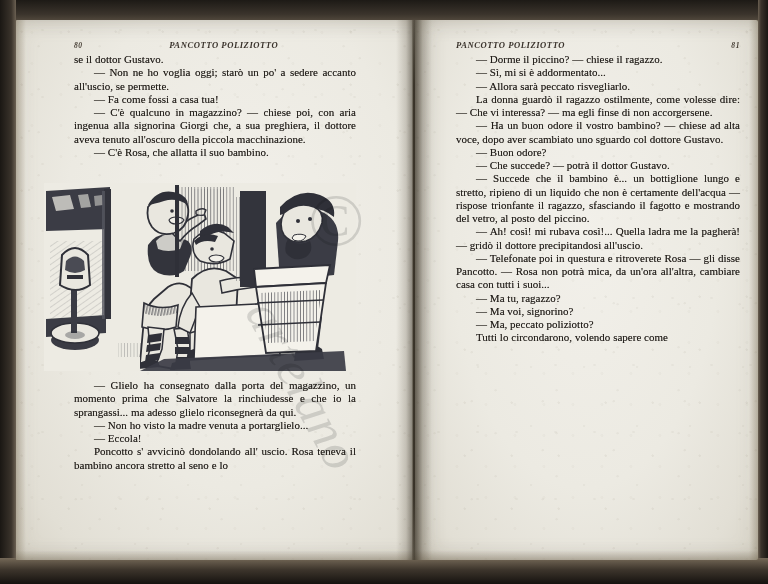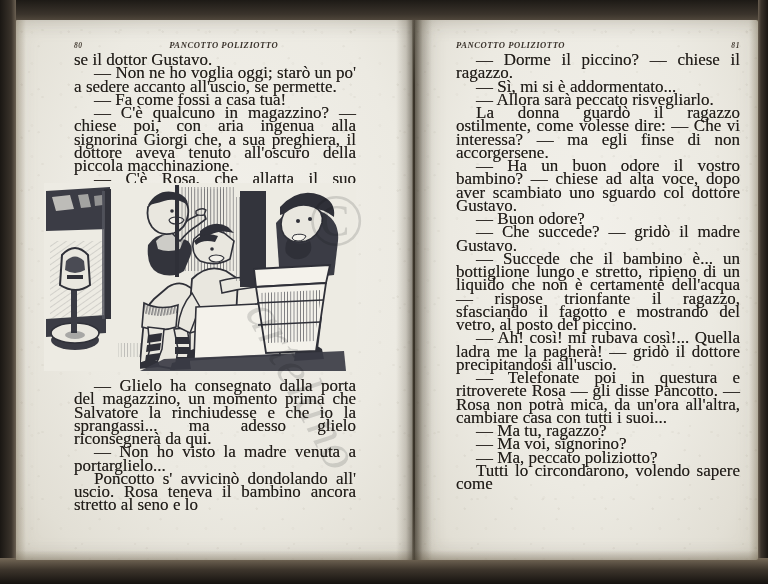--- a/index.html
+++ b/index.html
@@ -68,21 +68,21 @@
 
   .runhead{font-style:italic;font-weight:700;font-size:8.6px;
     letter-spacing:.55px;color:#3a332c;height:13px;position:relative;}
   .runhead .caps{font-variant:small-caps;}
   .folio{position:absolute;font-size:7.6px;color:#4a4238;top:1px;}
   .folio-l{left:0;}
   .folio-r{right:0;}
   .rh-title-l{position:absolute;left:50%;transform:translateX(-42%);white-space:nowrap;}
   .rh-title-r{position:absolute;left:0;white-space:nowrap;}
 
-  .body{font-size:17px;line-height:13.25px;text-align:justify;
+  .body{font-size:11px;line-height:13.25px;text-align:justify;
     -webkit-hyphens:none;hyphens:none;word-spacing:.1px;font-family:Liberation Serif, serif;}
   .body p{margin:0;}
   .body p.ind{text-indent:20px;}
   .body p.noind{text-indent:0;}
 
   
   .body{text-shadow:0 0 .35px rgba(25,22,18,.55);}
 
   
   .illo{position:absolute;left:28px;top:163px;width:312px;height:188px;
@@ -269,20 +269,21 @@
 
           <path d="M120 176 L300 168 L302 188 L96 188 Z" fill="#3b3c45" opacity=".92"></path>
           <path d="M0 178 L96 174 L96 188 L0 188 Z" fill="#edebe3"></path>
         </svg>
       </div>
 
       <div class="col col-left" style="top:359px;">
         <div class="body">
           <p class="ind">— Glielo ha consegnato dalla porta del magazzino, un momento prima che Salvatore la rinchiudesse e che io la sprangassi... ma adesso glielo riconsegnerà da qui.</p>
           <p class="ind">— Non ho visto la madre venuta a portarglielo...</p>
+          <p class="ind">— Eccola!</p>
           <p class="ind">Poncotto s' avvicinò dondolando all' uscio. Rosa teneva il bambino ancora stretto al seno e lo</p>
         </div>
       </div>
     </div>
 
     <div class="page page-right">
       <div class="grain"></div>
       <div class="edge-r"></div>
       <div class="edge-b"></div>
     </div>
@@ -293,21 +294,21 @@
         <span class="folio folio-r">81</span>
       </div>
 
       <div class="body">
         <p class="ind">— Dorme il piccino? — chiese il ragazzo.</p>
         <p class="ind">— Sì, mi si è addormentato...</p>
         <p class="ind">— Allora sarà peccato risvegliarlo.</p>
         <p class="ind">La donna guardò il ragazzo ostilmente, come volesse dire: — Che vi interessa? — ma egli finse di non accorgersene.</p>
         <p class="ind">— Ha un buon odore il vostro bambino? — chiese ad alta voce, dopo aver scambiato uno sguardo col dottore Gustavo.</p>
         <p class="ind">— Buon odore?</p>
-        <p class="ind">— Che succede? — gridò il madre Gustavo.</p>
+        <p class="ind">— Che succede? — potrà il dottor Gustavo.</p>
         <p class="ind">— Succede che il bambino è... un bottiglione lungo e stretto, ripieno di un liquido che non è certamente dell'acqua — rispose trionfante il ragazzo, sfasciando il fagotto e mostrando del vetro, al posto del piccino.</p>
         <p class="ind">— Ah! così! mi rubava così!... Quella ladra me la pagherà! — gridò il dottore precipitandosi all'uscio.</p>
         <p class="ind">— Telefonate poi in questura e ritroverete Rosa — gli disse Pancotto. — Rosa non potrà mica, da un'ora all'altra, cambiare casa con tutti i suoi...</p>
         <p class="ind">— Ma tu, ragazzo?</p>
         <p class="ind">— Ma voi, signorino?</p>
         <p class="ind">— Ma, peccato poliziotto?</p>
         <p class="ind">Tutti lo circondarono, volendo sapere come</p>
       </div>
     </div>
 

